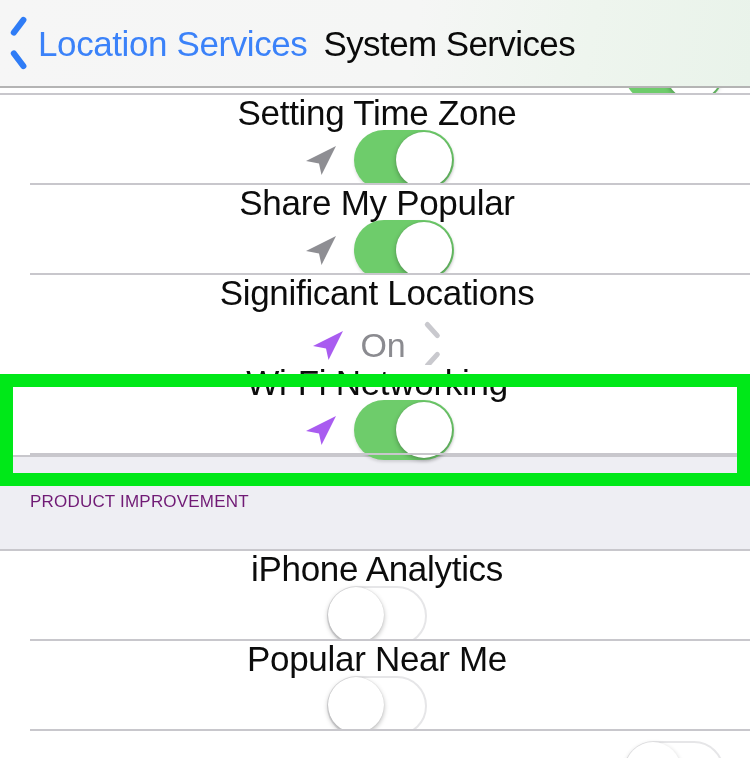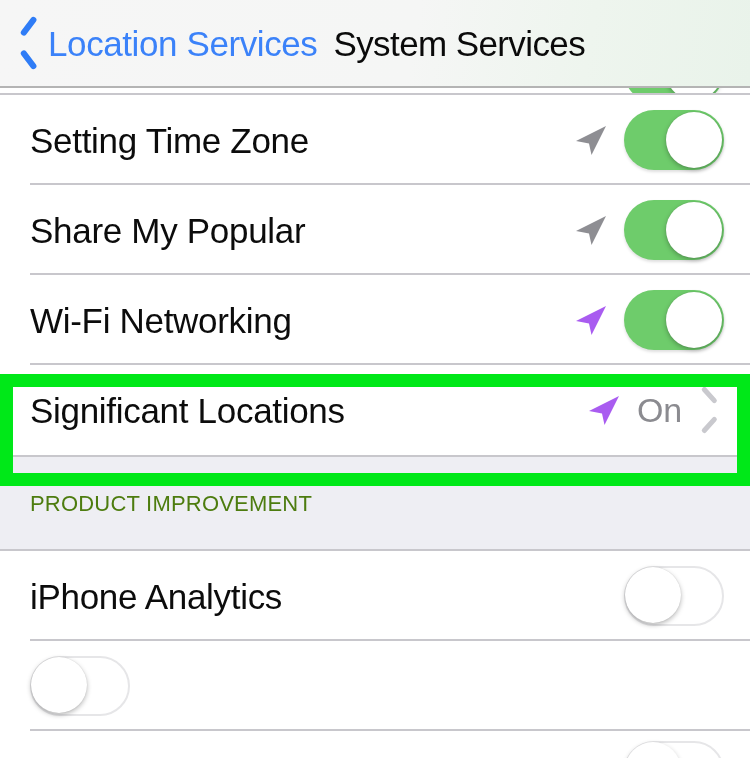--- a/index.html
+++ b/index.html
@@ -26,21 +26,21 @@
   }
 
   
   .navbar {
     position: relative;
     height: 88px;
     width: 750px;
     background: linear-gradient(100deg, #f6f6f6 0%, #f5f6f5 55%, #eef5ee 78%, #e9f3ea 100%);
     display: flex;
     align-items: center;
-    padding-left: 16px;
+    padding-left: 6px;
     border-bottom: 2px solid #b4b4b4;
   }
 
   .nav-back {
     display: flex;
     align-items: center;
     height: 100%;
     cursor: pointer;
     text-decoration: none;
   }
@@ -111,20 +111,21 @@
   }
 
   .row {
     position: relative;
     height: 90px;
     display: flex;
     align-items: center;
     background: #ffffff;
     padding-left: 30px;
     padding-right: 26px;
+    flex-direction: column;
   }
 
   .row-sep {
     position: absolute;
     left: 30px;
     right: 0;
     bottom: 0;
     height: 2px;
     background: #c8c7cc;
   }
@@ -229,22 +230,22 @@
     border-top: 2px solid #c8c7cc;
   }
   .section-header {
     background: #eeeef3;
     height: 56px;
     display: flex;
     align-items: flex-start;
     padding-left: 30px;
   }
   .section-header-label {
-    font-size: 22px;
-    color: #4d7c0f;
+    font-size: 17px;
+    color: #701a75;
     letter-spacing: 0.2px;
     line-height: 1;
   }
   .section-header-bottom {
     height: 2px;
     background: #c8c7cc;
   }
 
   
   .highlight-box {
@@ -350,43 +351,43 @@
             <path d="M36 6 L6 21 L19 23.5 L21.5 35 Z" fill="#8e8e93"></path>
           </svg>
           <span class="toggle on">
             <span class="knob"></span>
           </span>
         </span>
         <span class="row-sep"></span>
       </div>
 
       <div class="row">
+        <span class="row-label">Significant Locations</span>
+        <span class="row-right">
+          <svg class="loc-arrow" viewBox="0 0 40 40">
+            <path d="M36 6 L6 21 L19 23.5 L21.5 35 Z" fill="#a95cf0"></path>
+          </svg>
+          <span class="row-value">On</span>
+          <span class="disclosure"></span>
+        </span>
+      </div>
+
+      <div class="row">
         <span class="row-label">Wi-Fi Networking</span>
         <span class="row-right">
           <svg class="loc-arrow" viewBox="0 0 40 40">
             <path d="M36 6 L6 21 L19 23.5 L21.5 35 Z" fill="#a95cf0"></path>
           </svg>
           <span class="toggle on">
             <span class="knob"></span>
           </span>
         </span>
         <span class="row-sep"></span>
       </div>
 
-      <div class="row">
-        <span class="row-label">Significant Locations</span>
-        <span class="row-right">
-          <svg class="loc-arrow" viewBox="0 0 40 40">
-            <path d="M36 6 L6 21 L19 23.5 L21.5 35 Z" fill="#a95cf0"></path>
-          </svg>
-          <span class="row-value">On</span>
-          <span class="disclosure"></span>
-        </span>
-      </div>
-
     </div>
 
     <div class="section-gap"></div>
     <div class="section-header">
       <span class="section-header-label">PRODUCT IMPROVEMENT</span>
     </div>
     <div class="section-header-bottom"></div>
 
     <div class="group">
 
@@ -394,20 +395,21 @@
         <span class="row-label">iPhone Analytics</span>
         <span class="row-right">
           <span class="toggle off">
             <span class="knob"></span>
           </span>
         </span>
         <span class="row-sep"></span>
       </div>
 
       <div class="row">
+        <span class="row-label">Popular Near Me</span>
         <span class="row-right">
           <span class="toggle off">
             <span class="knob"></span>
           </span>
         </span>
         <span class="row-sep"></span>
       </div>
 
       <div class="partial-bottom">
         <div class="partial-toggle-bottom">

